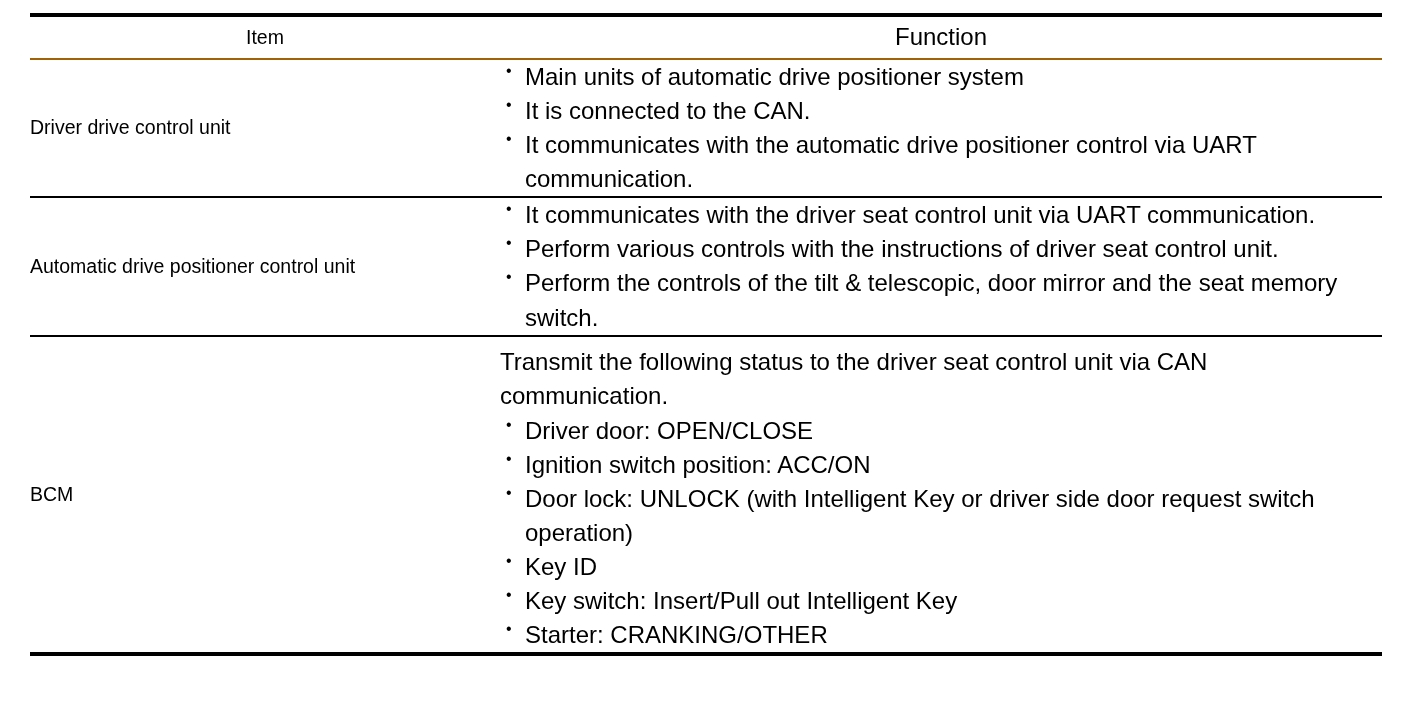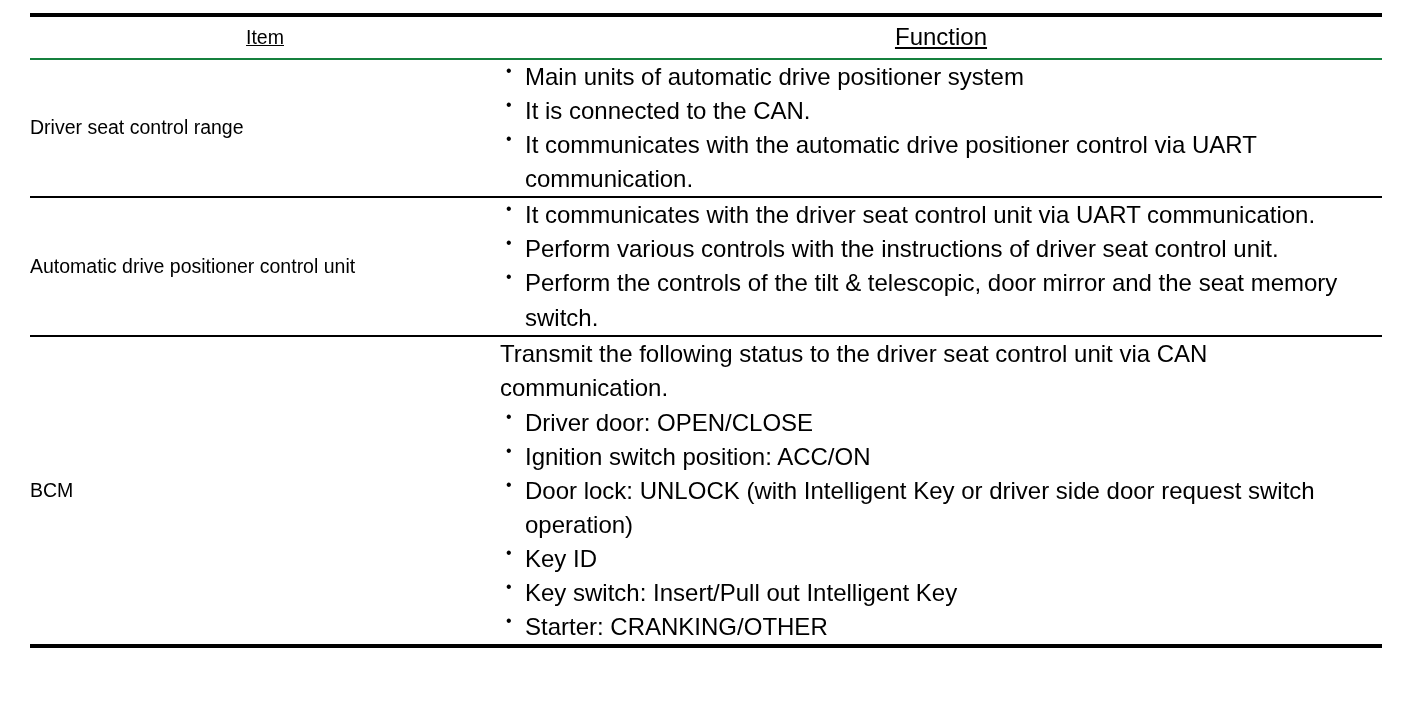--- a/index.html
+++ b/index.html
@@ -41,22 +41,21 @@
     vertical-align: middle;
     padding: 0;
     border: 0;
   }
 
   
   .spec-table tbody tr + tr > td {
     border-top: 2px solid #000;
   }
   .spec-table thead tr > th {
-    border-bottom: 2px solid #15803d;
-    text-decoration: underline;
+    border-bottom: 2px solid #a16207;
   }
 
   
   .cell-item {
     border-right: 2px solid #000;
   }
 
   
   .hdr {
     height: 41px;
@@ -109,21 +108,21 @@
   }
 
   
   .row-r0 .cell-item, .row-r0 .cell-func { height: 127px; }
   .row-r1 .cell-item, .row-r1 .cell-func { height: 129px; }
   .row-r2 .cell-item, .row-r2 .cell-func { height: 245px; }
   .row-r3 .cell-item, .row-r3 .cell-func { height: 64px;  }
   .row-r4 .cell-item, .row-r4 .cell-func { height: 74px;  }
 
   .row-r2 .cell-item { vertical-align: middle; }
-  .row-r2 .cell-func { vertical-align: top; padding-top: 0; }
+  .row-r2 .cell-func { vertical-align: top; padding-top: 8px; }
   .row-r3 .cell-func, .row-r4 .cell-func { vertical-align: middle; }
 </style>
 </head>
 <body>
 
 <div class="sheet">
 
   <table class="spec-table">
     <colgroup>
       <col class="col-item">
@@ -134,21 +133,21 @@
       <tr>
         <th class="hdr cell-item">Item</th>
         <th class="hdr cell-func">Function</th>
       </tr>
     </thead>
 
     <tbody>
 
       <tr class="row-r0">
         <td class="cell-item">
-          <span class="item-label">Driver seat control range</span>
+          <span class="item-label">Driver drive control unit</span>
         </td>
         <td class="cell-func">
           <ul class="bullets">
             <li>Main units of automatic drive positioner system</li>
             <li>It is connected to the CAN.</li>
             <li>It communicates with the automatic drive positioner control via UART communication.</li>
           </ul>
         </td>
       </tr>
 

